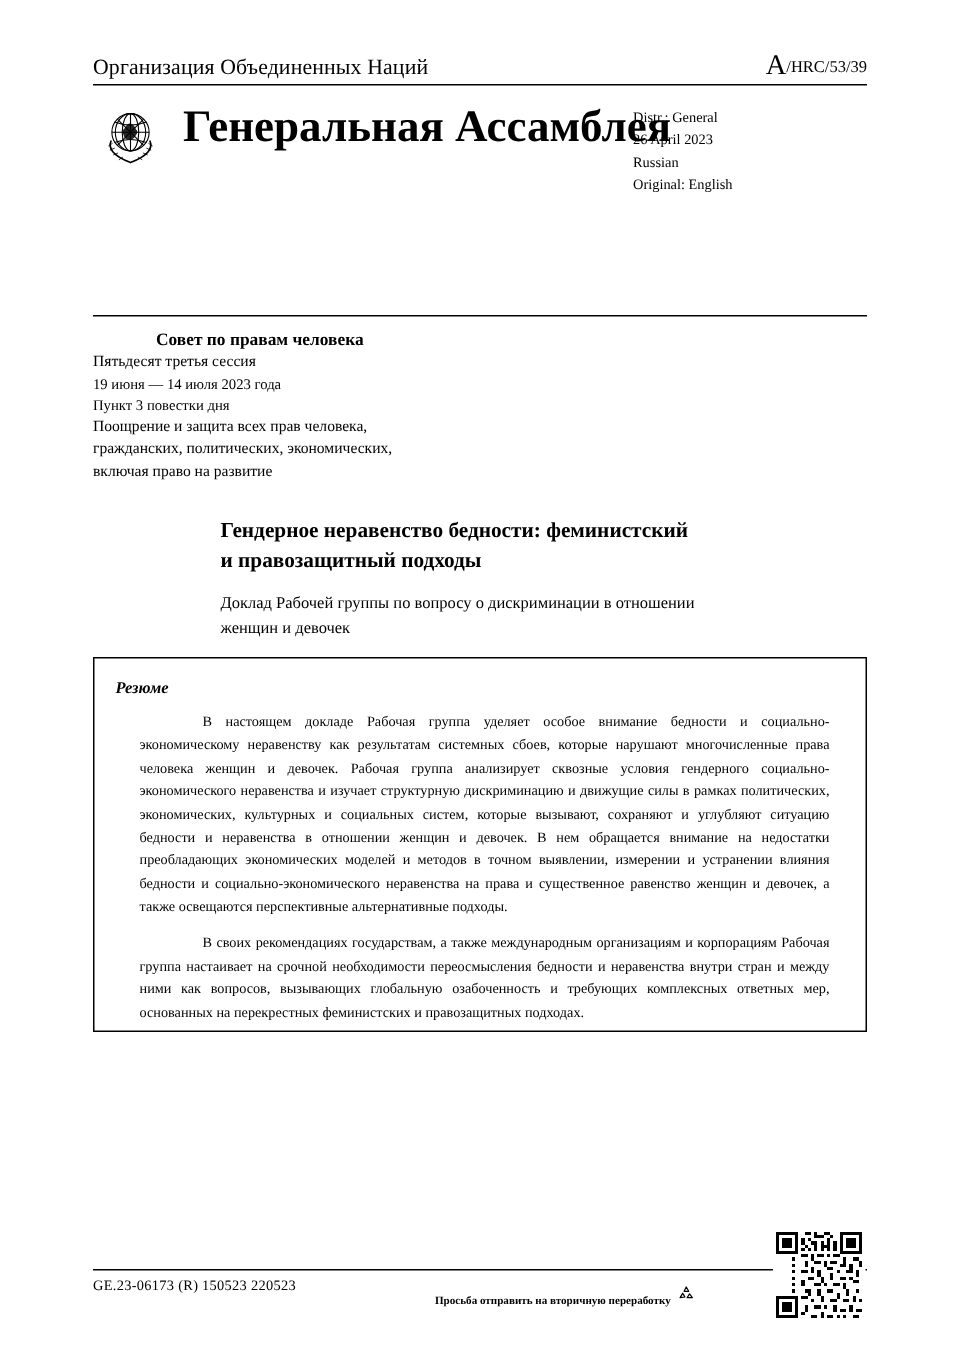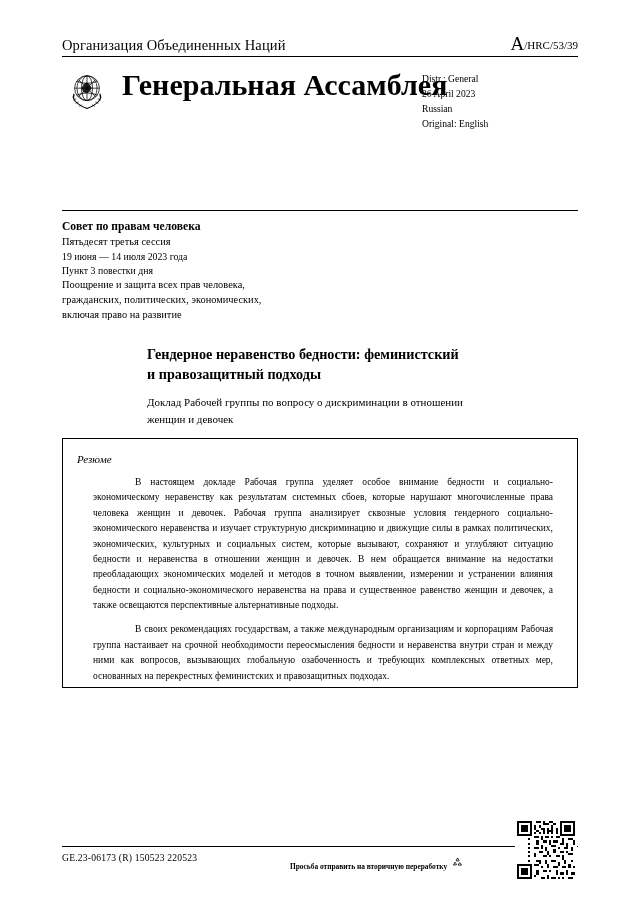--- a/index.html
+++ b/index.html
@@ -100,21 +100,21 @@
   
   .session {
     position: absolute;
     left: 62px;
     top: 218px;
     width: 360px;
     font-size: 9.8px;
     line-height: 1.42;
   }
   .session .b { font-weight: normal; font-size: 10.4px; }
-  .session .council { font-weight: bold; font-size: 11.6px; line-height: 1.5; }
+  .session .council { font-weight: bold; font-size: 11.6px; line-height: 1.5; margin-left: 42px; }
   .session .plain { font-weight: normal; }
 
   
   .doc-title {
     position: absolute;
     left: 147px;
     top: 344px;
     width: 420px;
     font-size: 14.2px;
     font-weight: bold;
@@ -139,21 +139,21 @@
     height: 250px;
     border: 1px solid #000;
     box-sizing: border-box;
   }
   .summary-label {
     position: absolute;
     left: 14px;
     top: 14px;
     font-size: 11px;
     font-style: italic;
-    font-weight: normal;
+    font-weight: bold;
   }
   .summary-text {
     position: absolute;
     left: 30px;
     top: 36px;
     right: 24px;
     font-size: 9.5px;
     line-height: 1.62;
     text-align: justify;
   }

